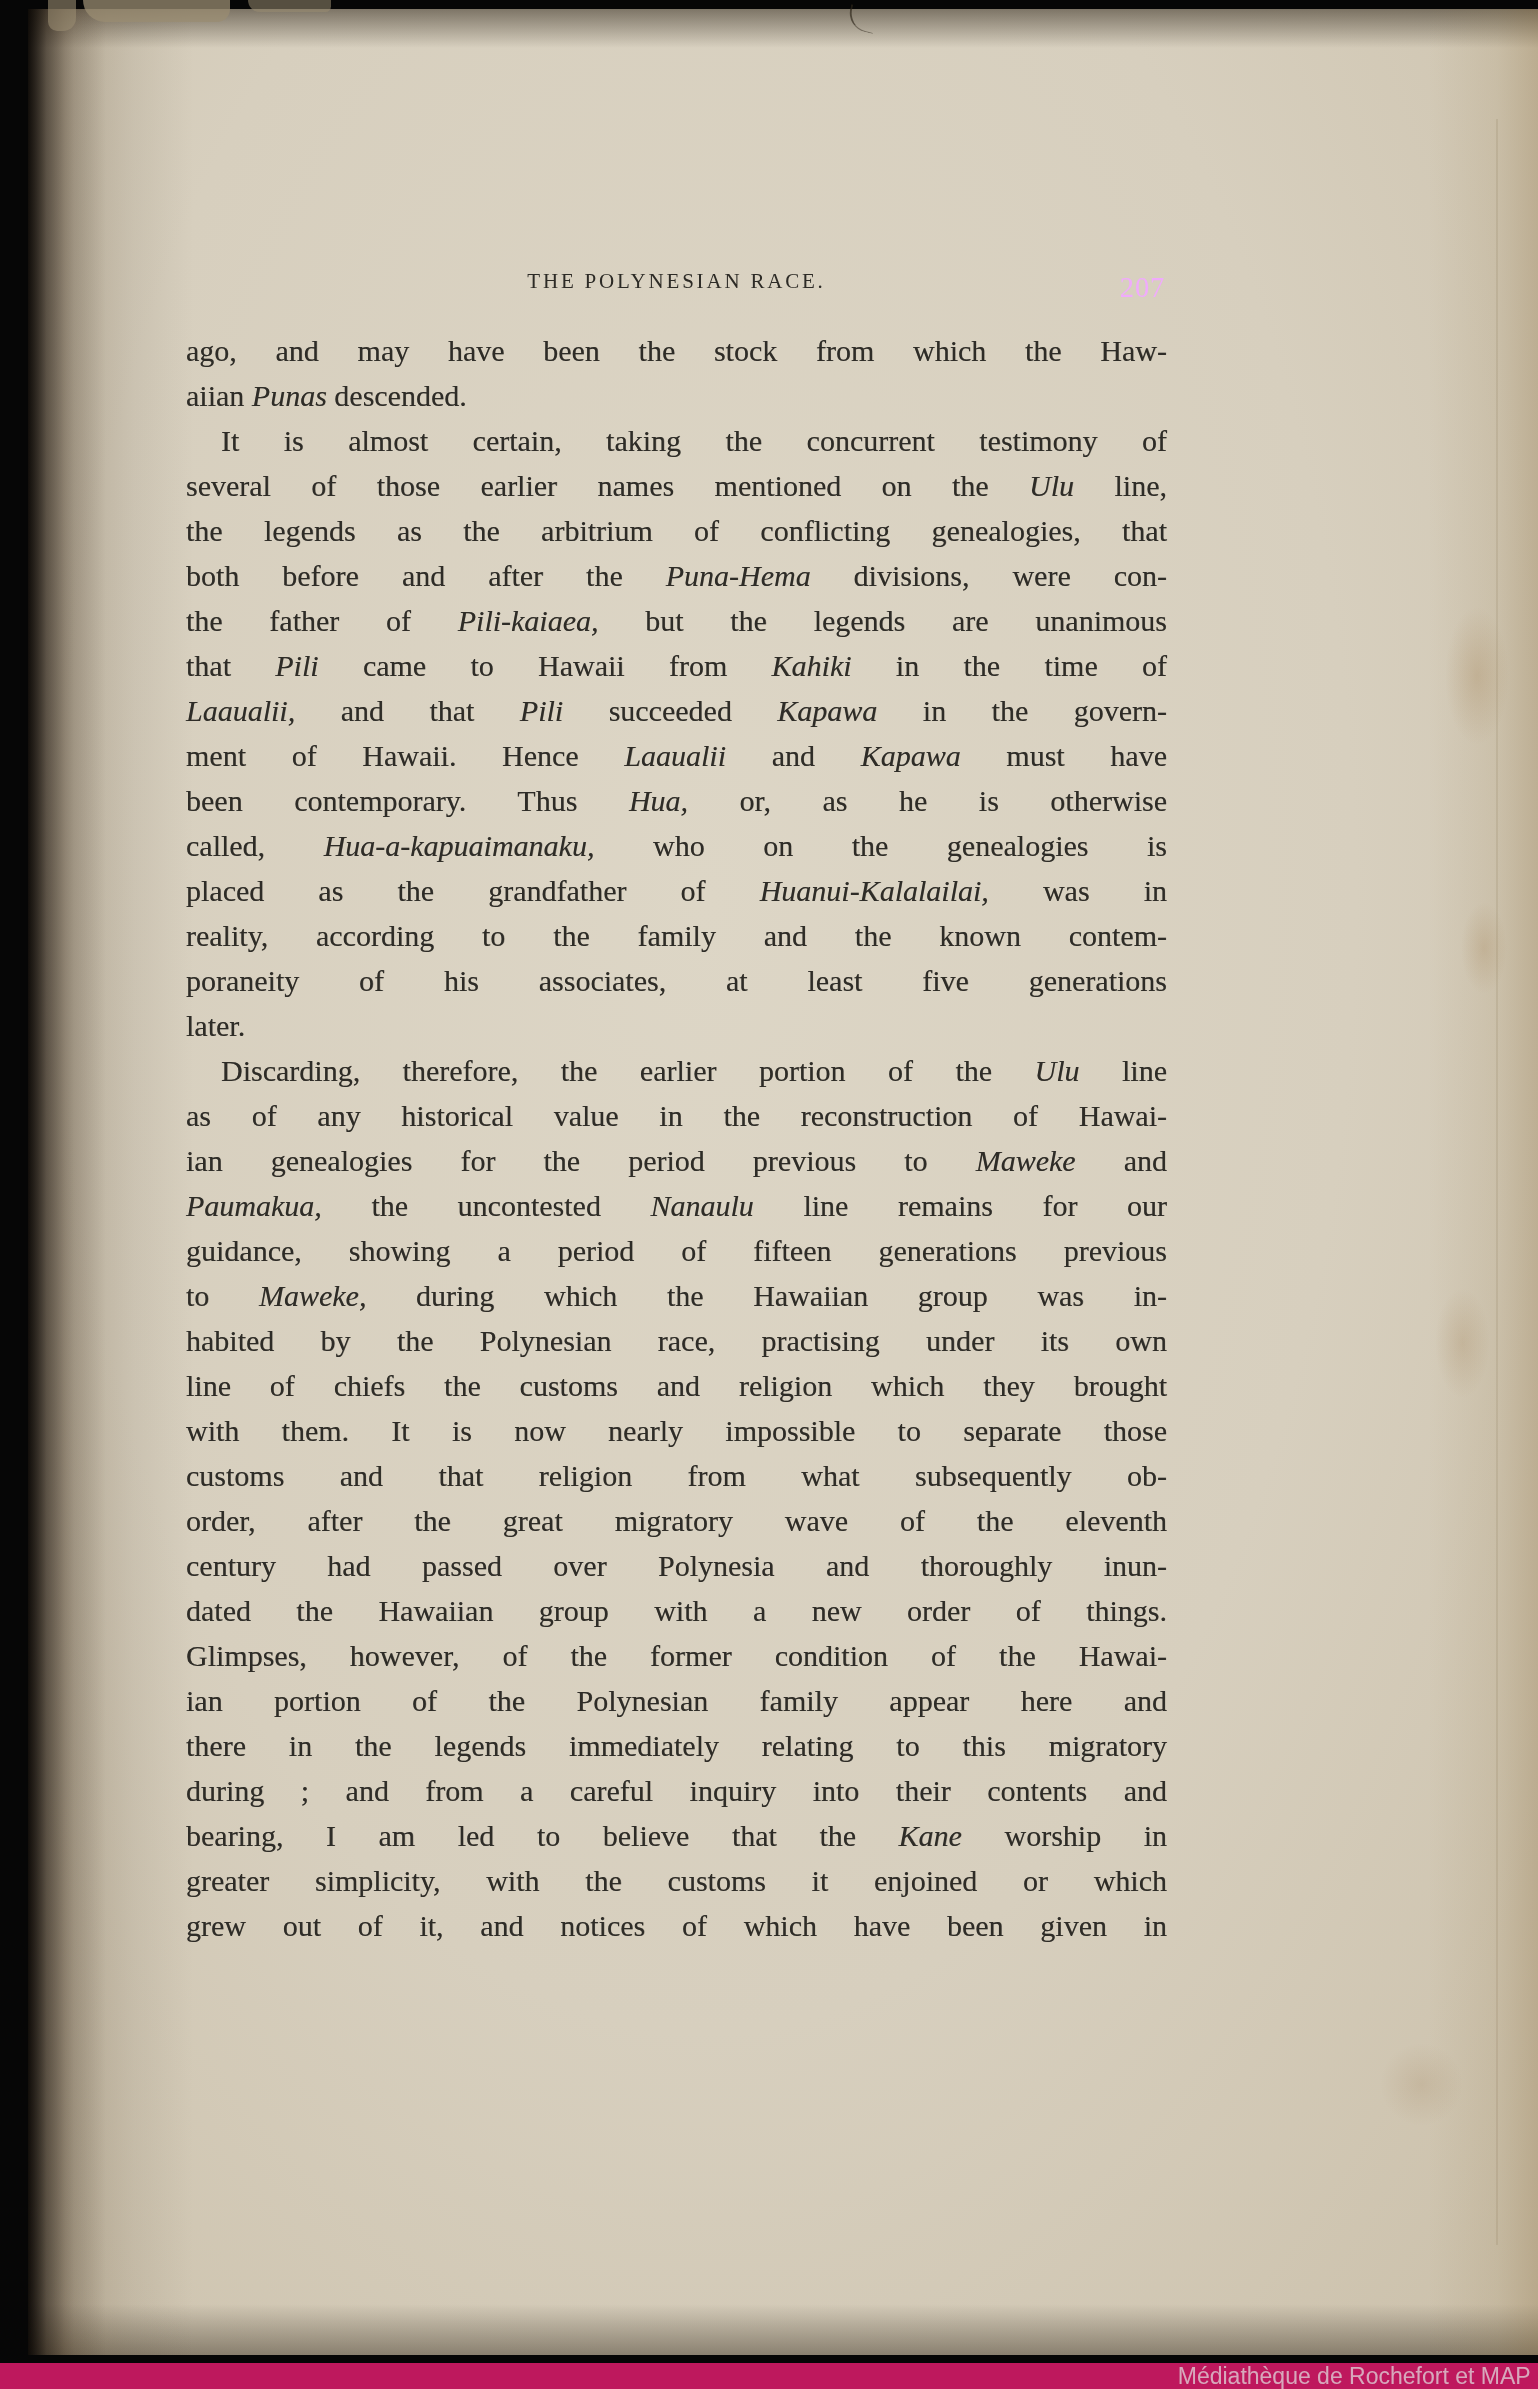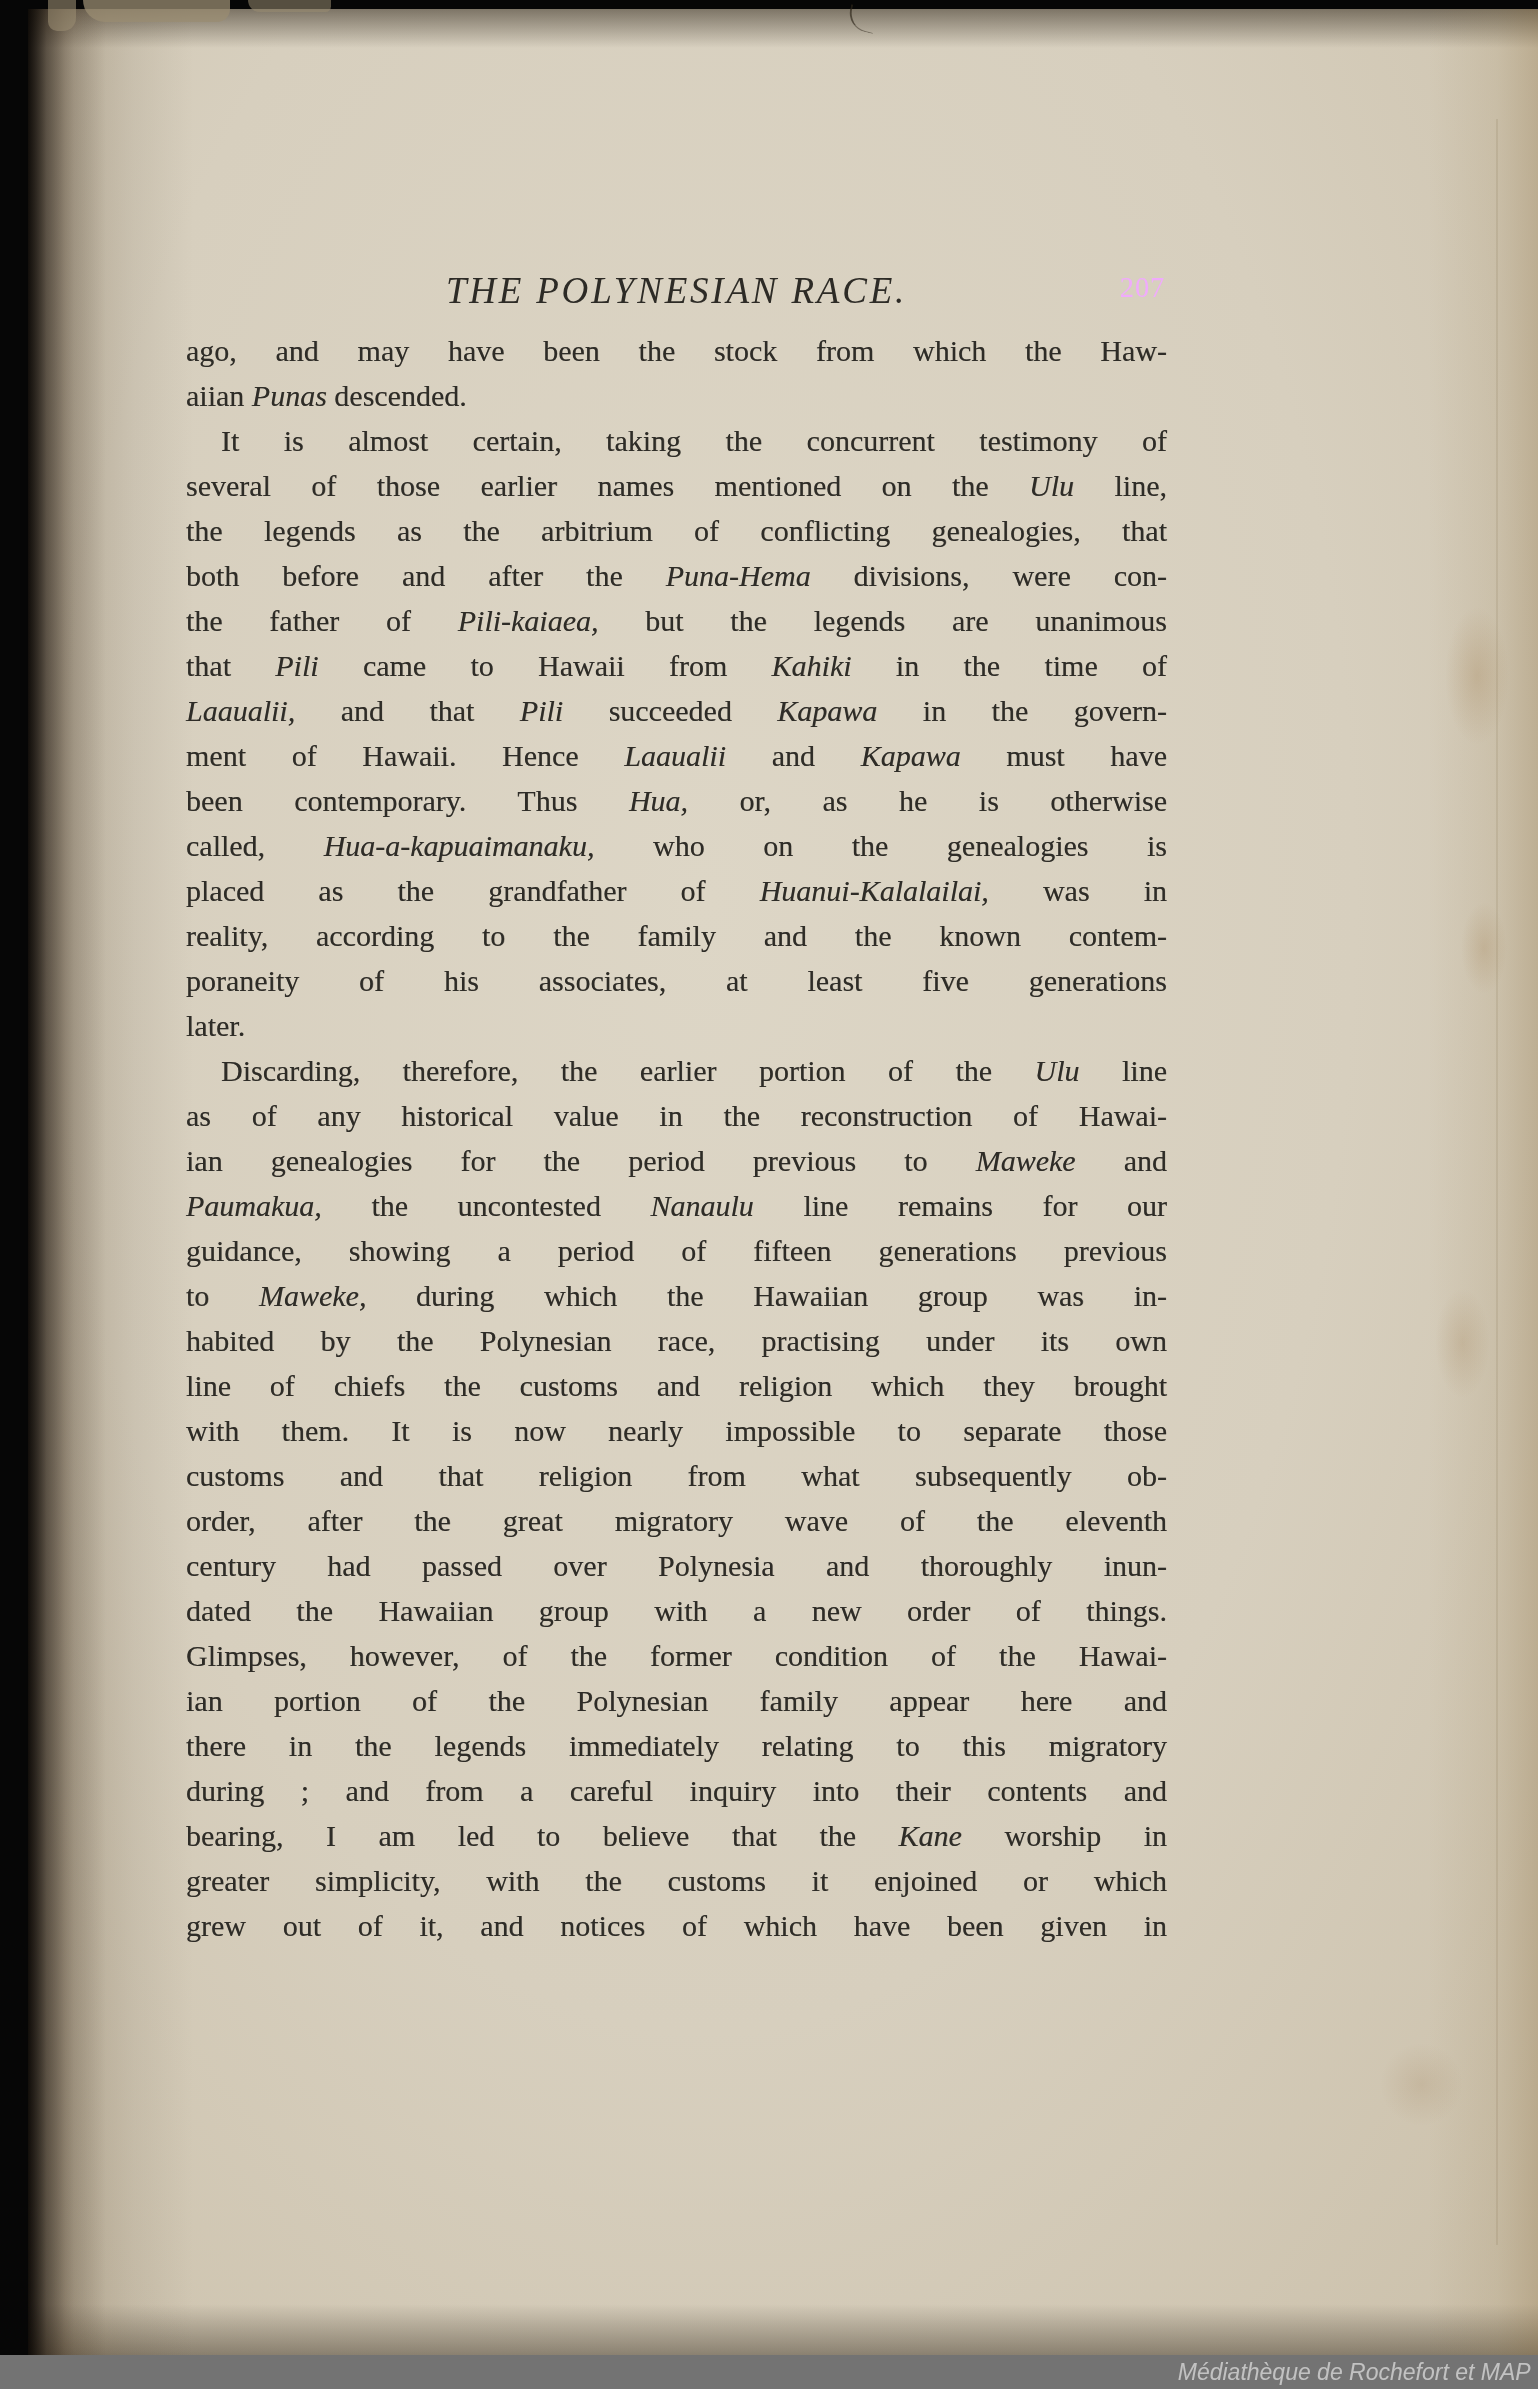--- a/index.html
+++ b/index.html
@@ -46,44 +46,44 @@
   .stain-3 { left:1435px; top:1288px; width:55px;  height:110px; background:radial-gradient(closest-side, rgba(145,105,55,0.18), rgba(0,0,0,0)); }
   .stain-4 { left:1380px; top:2043px; width:83px;  height:83px;  background:radial-gradient(closest-side, rgba(140,100,55,0.15), rgba(0,0,0,0)); }
   
   .text-col {
     position:absolute; left:186px; top:269px; width:981px;
     color:#2e2c27;
   }
   .page-header { position:relative; height:44px; margin-bottom:14.7px; }
   .running-title {
     position:absolute; left:50%; transform:translateX(-50%);
-    font-style:italic; font-size:37px; letter-spacing:2.8px;
+    font-size:21px; letter-spacing:2.8px;
     white-space:nowrap; color:#2d2b26;
   }
   .page-number {
     position:absolute; right:1.8px; top:2.8px;
     font-size:28.5px; letter-spacing:0.9px; color:#f0abfc;
   }
   .body-text .line {
     font-size:30px; line-height:45px;
     text-align:justify; text-align-last:justify;
     text-shadow:0.3px 0.3px 0.4px rgba(40,38,33,0.45);
     white-space:normal;
   }
   .body-text .line.indent { text-indent:35px; }
   .body-text .line.last { text-align-last:left; }
   .body-text i { font-style:italic; }
   
   .watermark-bar {
-    position:absolute; left:0; right:0; bottom:0; height:34px;
-    background:#737373;
+    position:absolute; left:0; right:0; bottom:0; height:26px;
+    background:#be185d;
     display:flex; align-items:center; justify-content:flex-end;
     padding-right:7.4px;
     font-family:"Liberation Sans", sans-serif;
-    font-size:23px; color:rgba(225,225,225,0.72);font-style:italic;
+    font-size:23px; color:rgba(225,225,225,0.72);
   }
 </style>
 </head>
 <body>
 
 <div class="viewport">
 
   <div class="paper">
     <div class="binding-shadow"></div>
     <div class="page-edge-line"></div>

